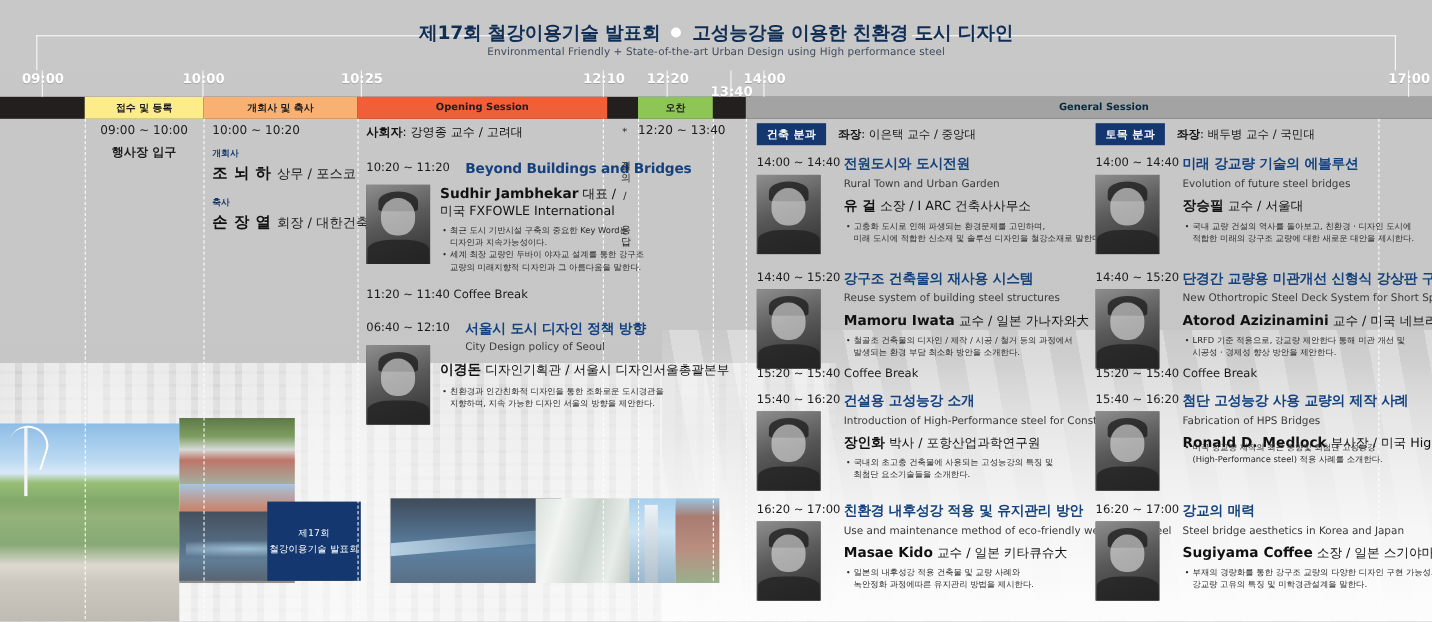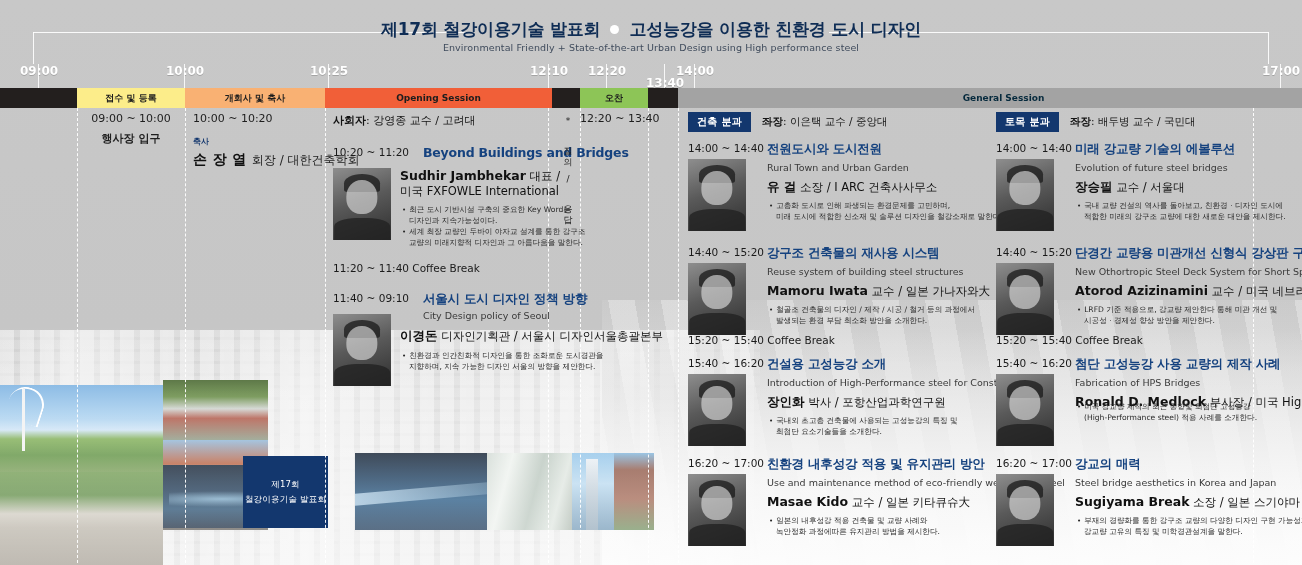--- a/index.html
+++ b/index.html
@@ -227,20 +227,27 @@
   <div class="vsep" style="left:1253px;"></div>
 
   <div class="col c-center" style="left:77px;width:108px;">
     <div class="c-time">09:00 ~ 10:00</div>
     <div class="c-time-b" style="margin-top:6px;">행사장 입구</div>
   </div>
 
   <div class="col" style="left:193px;width:128px;">
     <div class="c-time">10:00 ~ 10:20</div>
 
+    <div style="margin-top:9px;">
+      <div class="small-blue">개회사</div>
+      <div style="margin-top:2px;white-space:nowrap;">
+        <span class="name-big">조 뇌 하</span>
+        <span class="name-reg">상무 / 포스코</span>
+      </div>
+    </div>
 
     <div style="margin-top:11px;">
       <div class="small-blue">축사</div>
       <div style="margin-top:2px;white-space:nowrap;">
         <span class="name-big">손 장 열</span>
         <span class="name-reg">회장 / 대한건축학회</span>
       </div>
     </div>
   </div>
 
@@ -268,21 +275,21 @@
         <div class="b1">최근 도시 기반시설 구축의 중요한  Key Word는</div>
         <div class="b2">디자인과 지속가능성이다.</div>
         <div class="b1">세계 최장 교량인 두바이 야자교 설계를 통한 강구조</div>
         <div class="b2">교량의 미래지향적 디자인과 그 아름다움을 말한다.</div>
       </div>
     </div>
 
     <div class="coffee" style="left:333px;top:262px;">11:20 ~ 11:40   Coffee Break</div>
 
     <div class="entry" style="left:333px;top:292px;width:240px;">
-      <div class="e-time">11:40 ~ 09:10</div>
+      <div class="e-time">06:40 ~ 12:10</div>
       <div class="e-ktitle" style="left:90px;">서울시 도시 디자인 정책 방향</div>
       <div class="e-etitle" style="left:90px;top:18px;">City Design policy of Seoul</div>
       <div class="portrait" style="left:0;top:22px;">
         <div class="pfill">
             <div class="p-hair"></div>
             <div class="p-face"></div>
             <div class="p-body"></div>
           </div>
       </div>
       <div class="e-speaker" style="left:67px;top:36px;">
@@ -471,21 +478,21 @@
       <div class="e-ktitle" style="left:79px;">강교의 매력</div>
       <div class="portrait" style="left:0;top:17px;">
         <div class="pfill">
             <div class="p-hair"></div>
             <div class="p-face"></div>
             <div class="p-body"></div>
           </div>
       </div>
       <div class="e-etitle" style="left:79px;top:20px;">Steel bridge aesthetics in Korea and Japan</div>
       <div class="e-speaker" style="left:79px;top:37px;">
-        <b>Sugiyama Break</b>
+        <b>Sugiyama Coffee</b>
         <span>소장 / 일본 스기야마 디자인 연구소</span>
       </div>
       <div class="e-bullets" style="left:81px;top:58px;">
         <div class="b1">부재의 경량화를 통한 강구조 교량의 다양한 디자인 구현 가능성과</div>
         <div class="b2">강교량 고유의 특징 및 미학경관설계을 말한다.</div>
       </div>
     </div>
   </div>
 
 </div>

